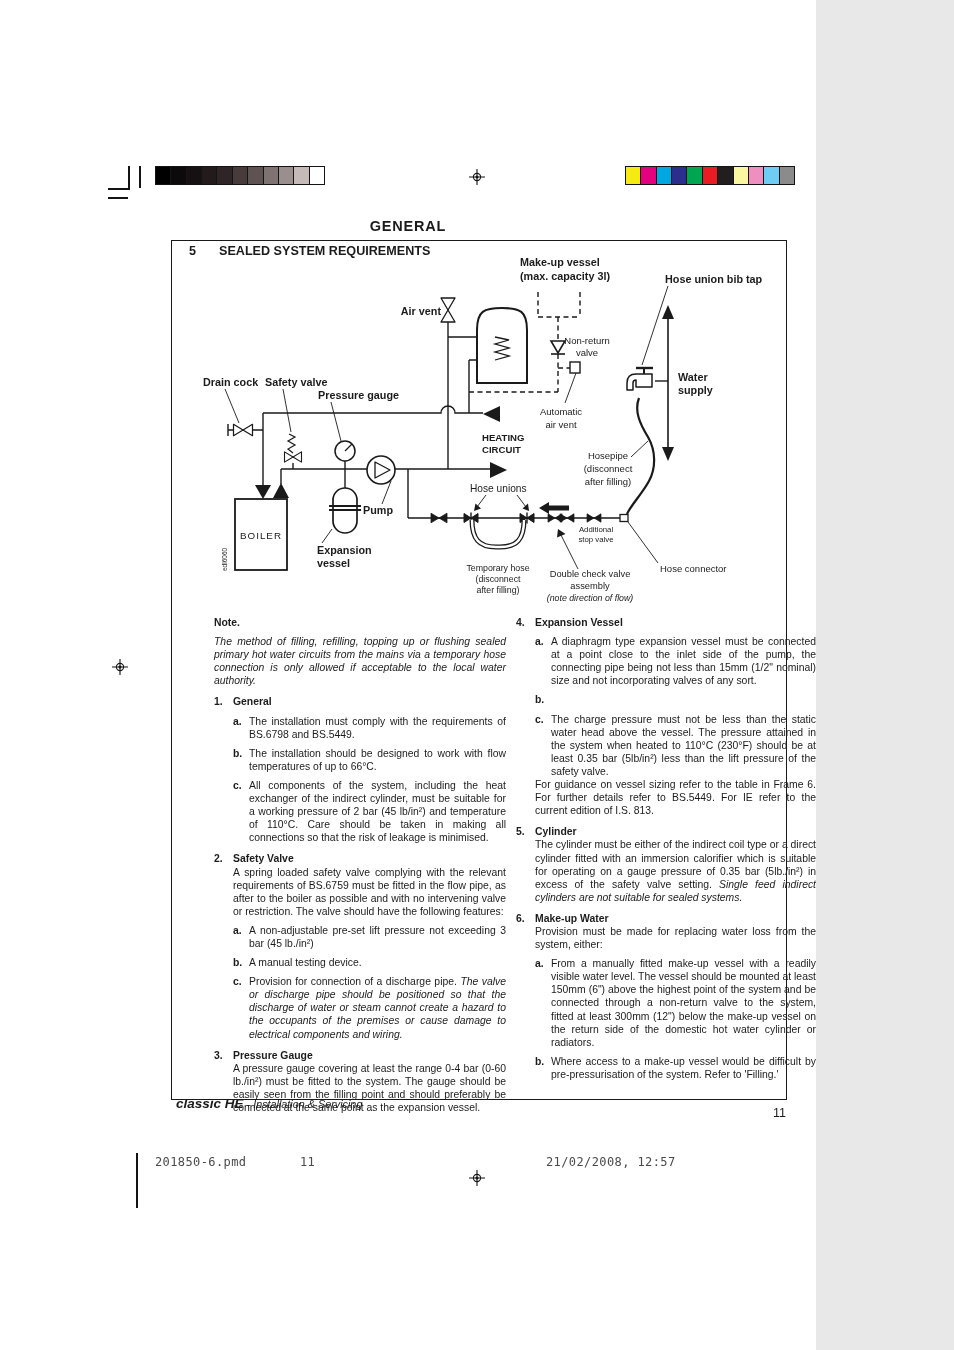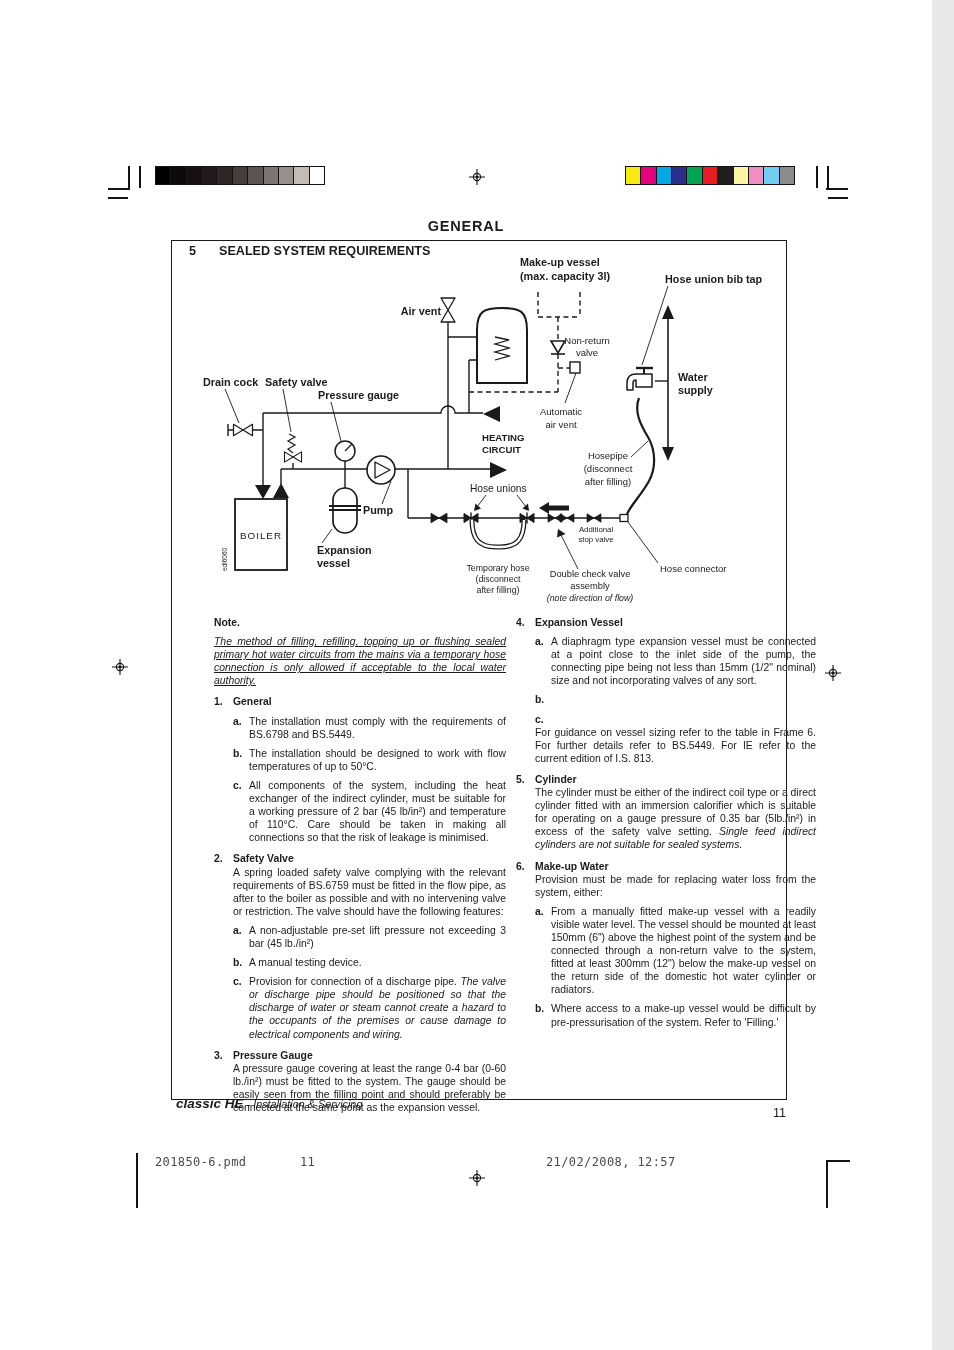--- a/index.html
+++ b/index.html
@@ -1,35 +1,35 @@
 <!DOCTYPE html>
 <html><head>
 <meta charset="utf-8">
 <style>
   html,body { margin:0; padding:0; background:#e8e8e8; }
-  .page { position:relative; width:932px; height:1350px; background:#ffffff; overflow:hidden;
+  .page { position:relative; width:816px; height:1350px; background:#ffffff; overflow:hidden;
           font-family:"Liberation Sans", sans-serif; color:#1b1b1b; }
   .abs { position:absolute; }
   .mark { position:absolute; background:#141414; }
   .bar { position:absolute; display:flex; gap:1px; padding:1px; background:#141414; box-sizing:border-box; }
   .bar .sw { flex:1; }
   .general { position:absolute; left:0; right:0; top:218px; text-align:center;
              font-size:14.5px; font-weight:bold; letter-spacing:.8px; }
   .frame { position:absolute; left:171px; top:240px; width:616px; height:860px;
            border:1.6px solid #1a1a1a; box-sizing:border-box; }
   .shead { position:absolute; left:189px; top:244px; font-size:12.6px; font-weight:bold; display:flex; }
   .shead .num { width:30px; }
   svg.diagram { position:absolute; left:171px; top:240px; }
   svg text { fill:#1b1b1b; }
 
   .col { position:absolute; top:616px; font-size:10.4px; line-height:13.1px;margin-left:36px; }
   .col-l { left:178px; width:292px; }
   .col-r { left:480px; width:300px; }
   .col p { margin:0; text-align:justify; }
-  .gap { margin-top:6px !important;text-decoration:underline; }
+  .gap { margin-top:6px !important; }
   .note-h { font-weight:bold; }
   .it { font-style:italic; }
   .sec { display:flex; margin-top:8px; font-weight:bold; }
   .sec .n { width:19px; flex:none; }
   .body-ind { margin-top:6px; padding-left:19px; }
   .item { display:flex; margin-top:6px; padding-left:19px; }
   .item .l { width:16px; flex:none; font-weight:bold; }
   .item p { flex:1; }
 
   .footer-line { position:absolute; left:176px; top:1094px; font-style:italic; }
@@ -285,21 +285,21 @@
     <div class="sec">
       <span class="n">1.</span>
       <span>General</span>
     </div>
     <div class="item">
       <span class="l">a.</span>
       <p>The installation must comply with the requirements of BS.6798 and BS.5449.</p>
     </div>
     <div class="item">
       <span class="l">b.</span>
-      <p>The installation should be designed to work with flow temperatures of up to 50°C.</p>
+      <p>The installation should be designed to work with flow temperatures of up to 66°C.</p>
     </div>
     <div class="item">
       <span class="l">c.</span>
       <p>All components of the system, including the heat exchanger of the indirect cylinder, must be suitable for a working pressure of 2 bar (45 lb/in²) and temperature of 110°C.  Care should be taken in making all connections so that the risk of leakage is minimised.</p>
     </div>
 
     <div class="sec">
       <span class="n">2.</span>
       <span>Safety Valve</span>
     </div>
@@ -331,20 +331,21 @@
     </div>
     <div class="item">
       <span class="l">a.</span>
       <p>A diaphragm type expansion vessel must be connected at a point close to the inlet side of the pump, the connecting pipe being not less than 15mm (1/2" nominal) size and not incorporating valves of any sort.</p>
     </div>
     <div class="item">
       <span class="l">b.</span>
     </div>
     <div class="item">
       <span class="l">c.</span>
+      <p>The charge pressure must not be less than the static water head above the vessel.  The pressure attained in the system when heated to 110°C (230°F) should be at least 0.35 bar (5lb/in²) less than the lift pressure of the safety valve.</p>
     </div>
     <p class="body-ind">For guidance on vessel sizing refer to the table in Frame 6.  For further details refer to BS.5449.  For IE refer to the current edition of I.S. 813.</p>
 
     <div class="sec">
       <span class="n">5.</span>
       <span>Cylinder</span>
     </div>
     <p class="body-ind"><span>The cylinder must be either of the indirect coil type or a direct cylinder fitted with an immersion calorifier which is suitable for operating on a gauge pressure of 0.35 bar (5lb./in²) in excess of the safety valve setting.  </span><span class="it">Single feed indirect cylinders are not suitable for sealed systems.</span></p>
 
     <div class="sec">

